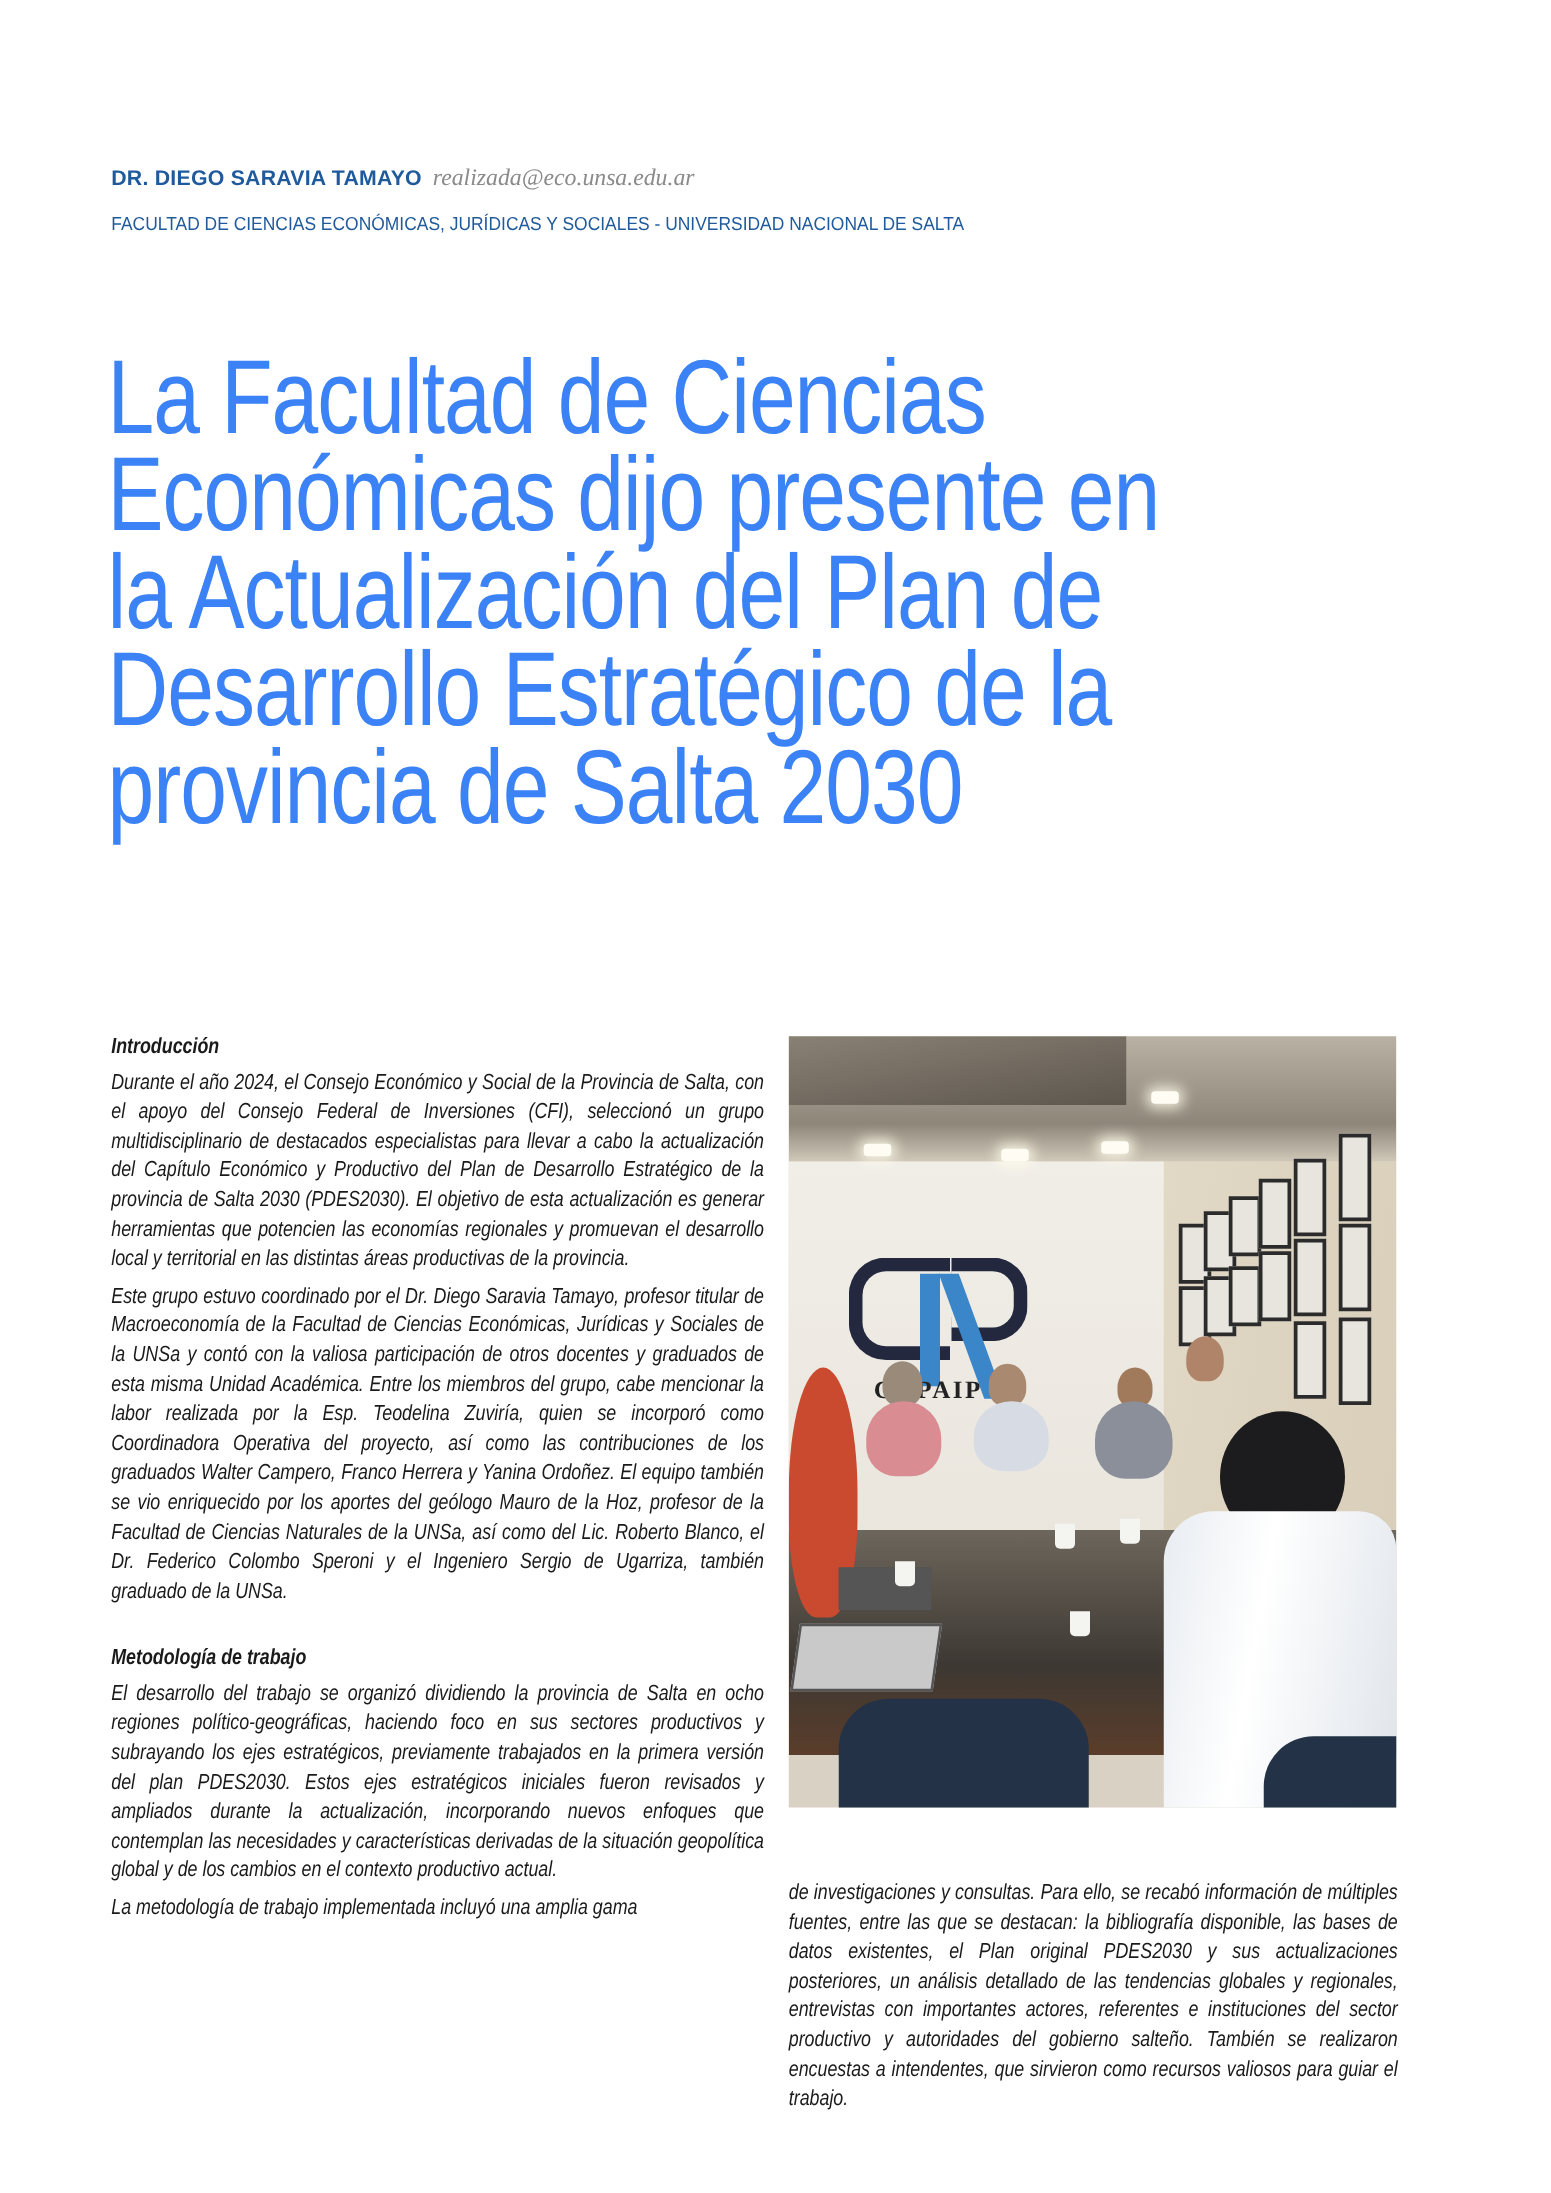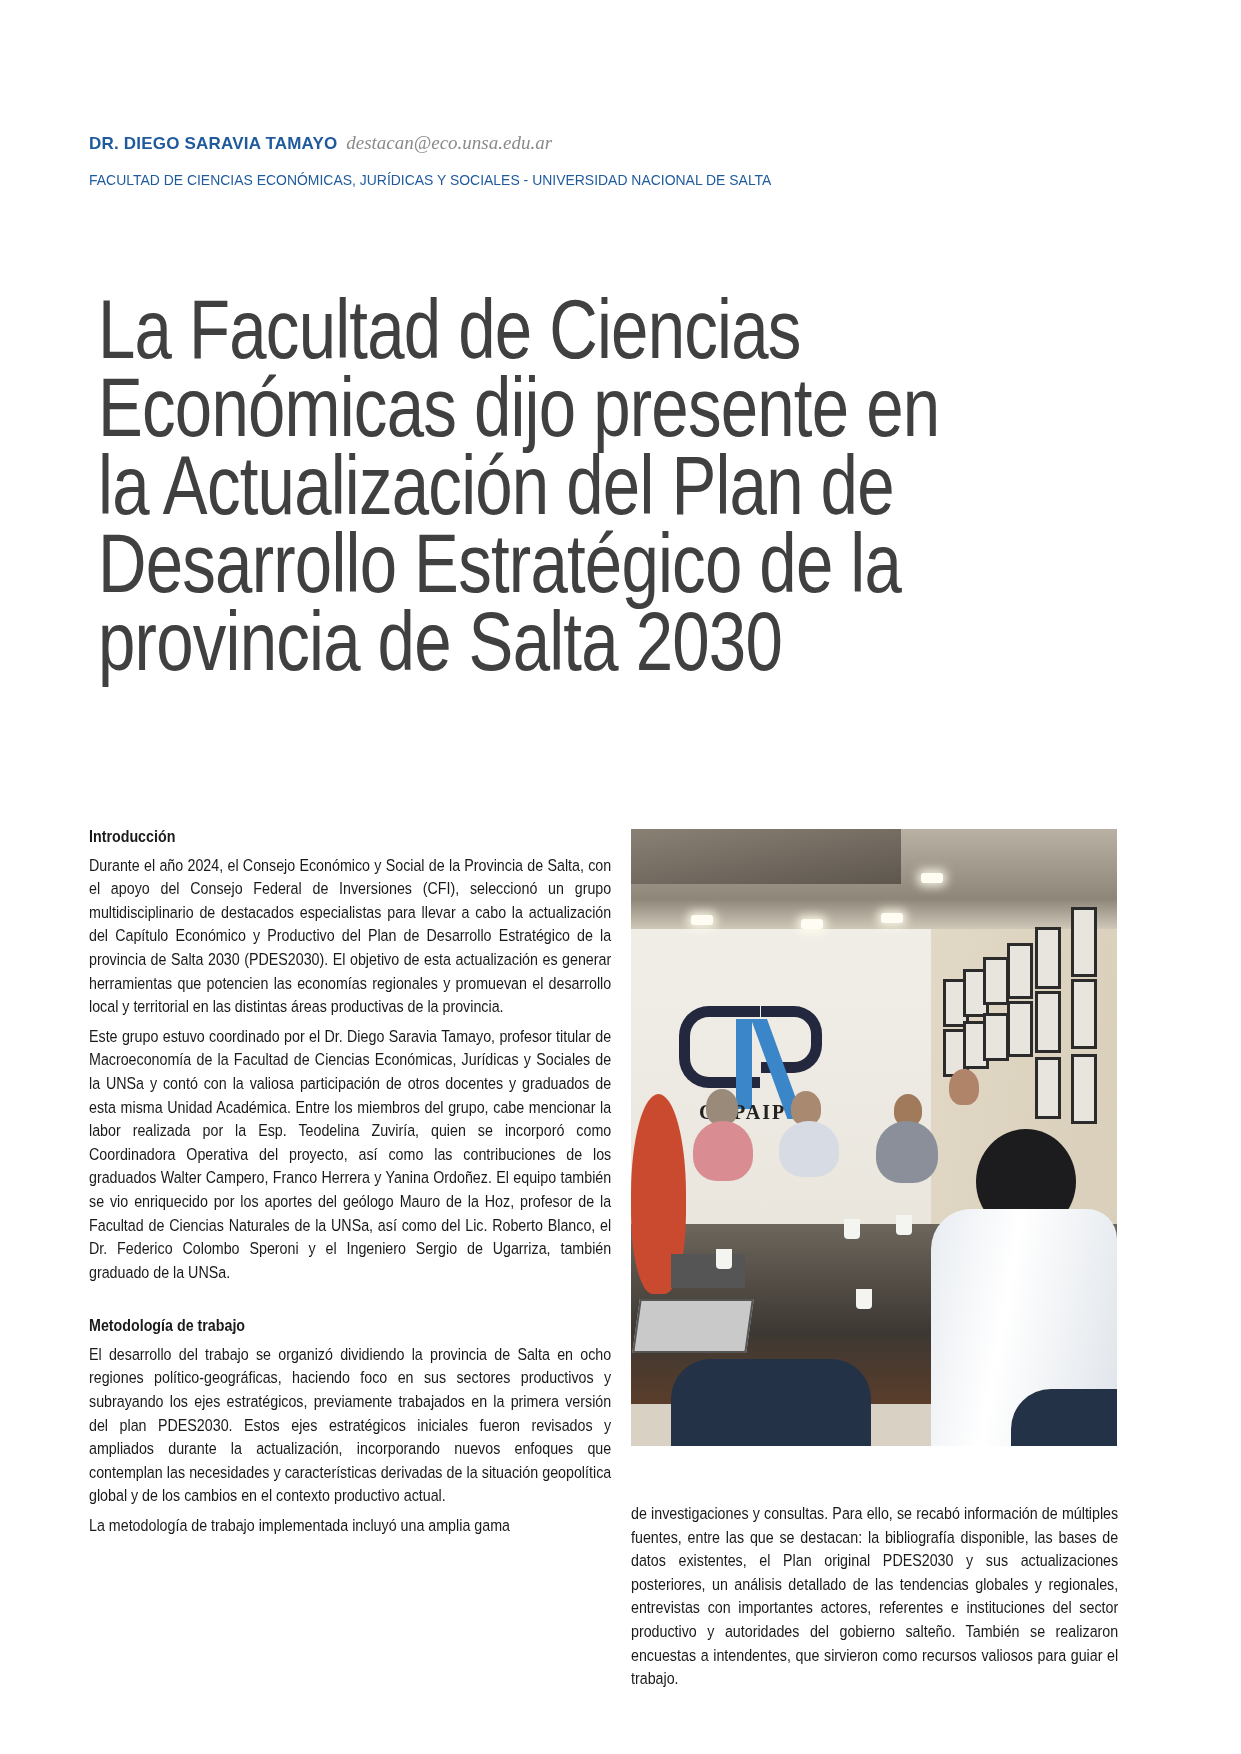--- a/index.html
+++ b/index.html
@@ -8,27 +8,27 @@
 
   .byline { position:absolute; left:89px; top:132px; white-space:nowrap;
             font-size:17px; line-height:22px; }
   .byline .author { color:#1f5a9c; font-weight:bold; letter-spacing:0.2px; }
   .byline .email { color:#8a8a8a; font-family:"Liberation Serif", serif;
                    font-style:italic; font-size:19px; margin-left:4px; }
   .affil { position:absolute; left:89px; top:170px; white-space:nowrap;
            color:#1f5a9c; font-size:15px; line-height:20px;
            transform:scaleX(0.93); transform-origin:left center; }
 
-  .title { position:absolute; left:86px; top:278px; margin:12px;
-           font-weight:normal; color:#404040; font-size:84px; line-height:78px;
+  .title { position:absolute; left:86px; top:278px; margin:0;
+           font-weight:normal; color:#3b82f6; font-size:84px; line-height:78px;
            letter-spacing:-1px; }
   .title .tline { display:block; white-space:nowrap;
                   transform:scaleX(0.80); transform-origin:left center; }
 
-  .col { position:absolute; font-size:17.4px; line-height:23.6px; color:#1a1a1a; }
+  .col { position:absolute; font-size:17.4px; line-height:23.6px; color:#1a1a1a;font-style:italic; }
   .col-left { left:89px; top:825px; width:522px; }
   .col-right { left:631px; top:1502px; width:487px; }
   .col .inner { width:122%; transform:scaleX(0.82); transform-origin:left top; }
   .col h2 { margin:0 0 5px 0; font-size:17.4px; line-height:23.6px;
             font-weight:bold; color:#1a1a1a; }
   .col p { margin:0 0 6px 0; text-align:justify; hyphens:auto; }
   .spacer { height:24px; }
 
   .photo { position:absolute; left:631px; top:829px; width:486px; height:617px;
            overflow:hidden; background:#d9d2c4; }
@@ -62,21 +62,21 @@
   .chair1 { left:40px; top:530px; width:200px; height:100px; background:#233246; border-radius:40px 40px 0 0; }
   .chair2 { left:380px; top:560px; width:120px; height:80px; background:#233246; border-radius:40px 0 0 0; }
   .laptop { width:110px; height:50px; background:#c9c9c9; border:2px solid #555; }
   .cup { width:16px; height:20px; background:#f4f4f0; border-radius:0 0 4px 4px; }
 </style>
 </head>
 <body>
 
 <div class="byline">
   <span class="author">DR. DIEGO SARAVIA TAMAYO</span>
-  <span class="email">destacan@eco.unsa.edu.ar</span>
+  <span class="email">realizada@eco.unsa.edu.ar</span>
 </div>
 <div class="affil">FACULTAD DE CIENCIAS ECONÓMICAS, JURÍDICAS Y SOCIALES - UNIVERSIDAD NACIONAL DE SALTA</div>
 
 <h1 class="title">
   <span class="tline">La Facultad de Ciencias</span>
   <span class="tline">Económicas dijo presente en</span>
   <span class="tline">la Actualización del Plan de</span>
   <span class="tline">Desarrollo Estratégico de la</span>
   <span class="tline">provincia de Salta 2030</span>
 </h1>

